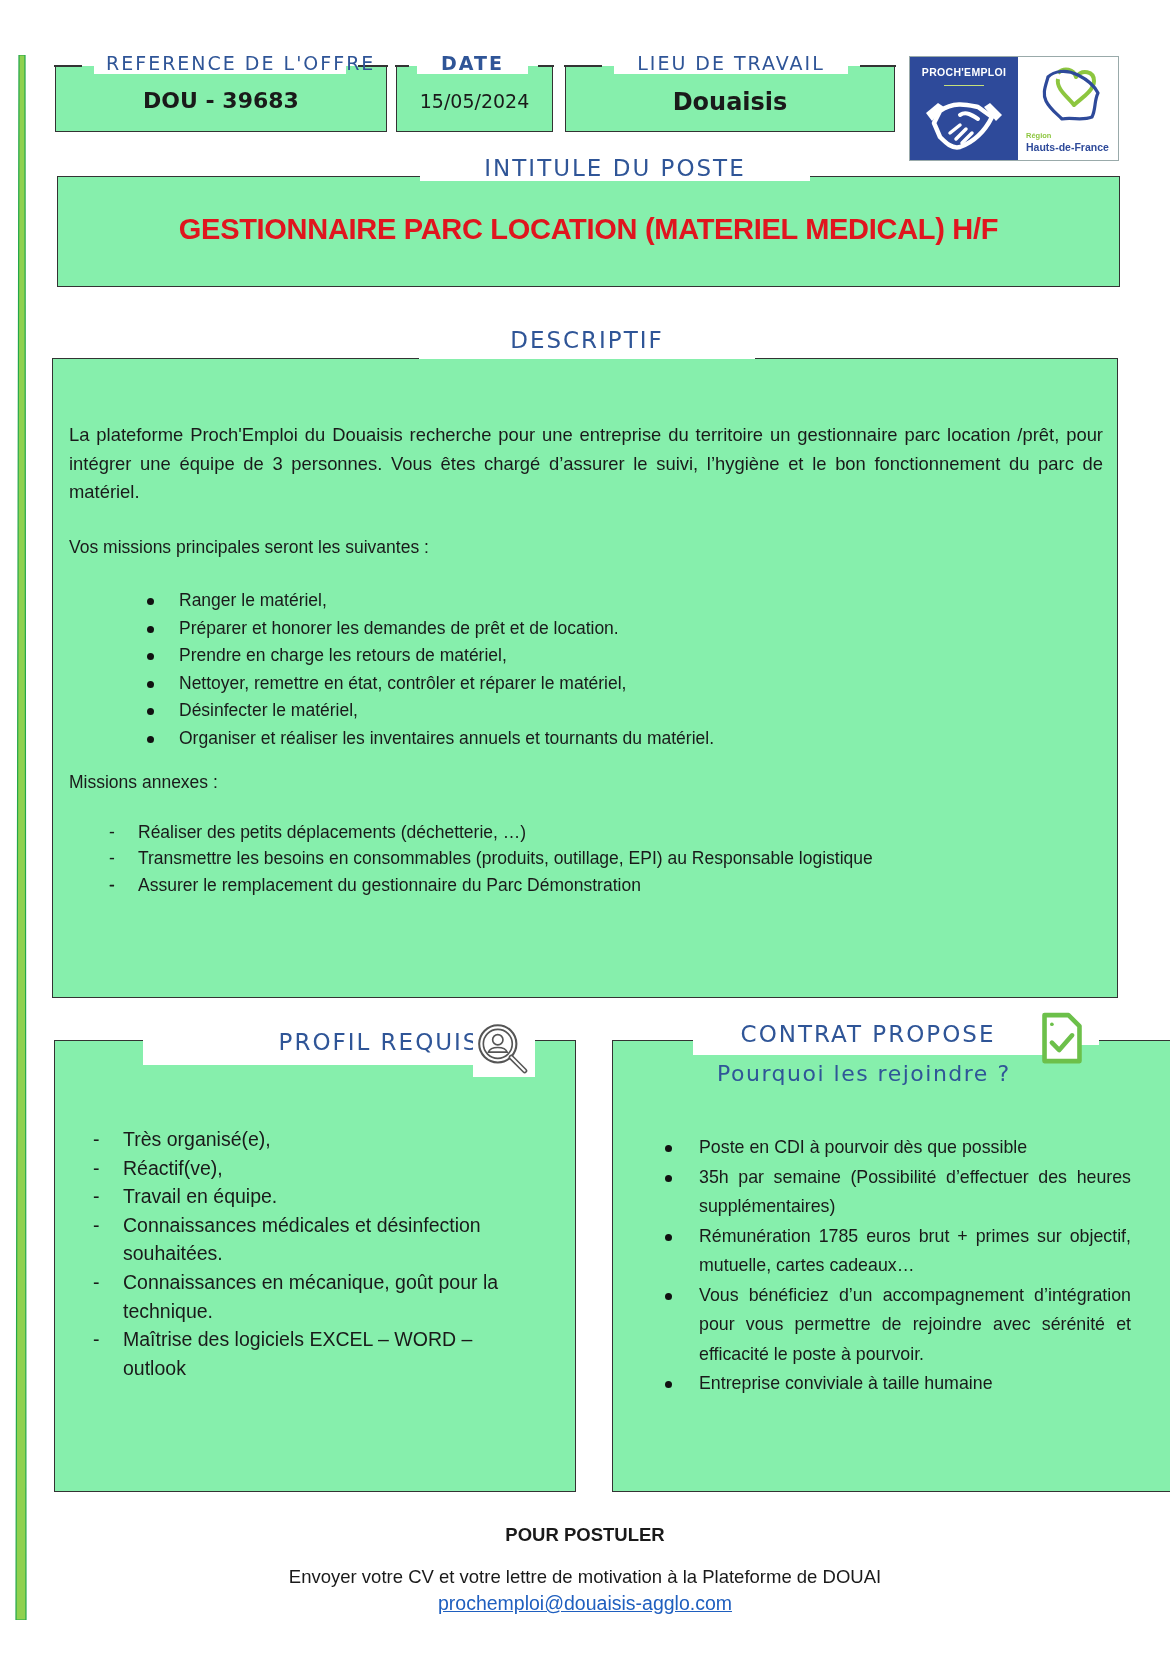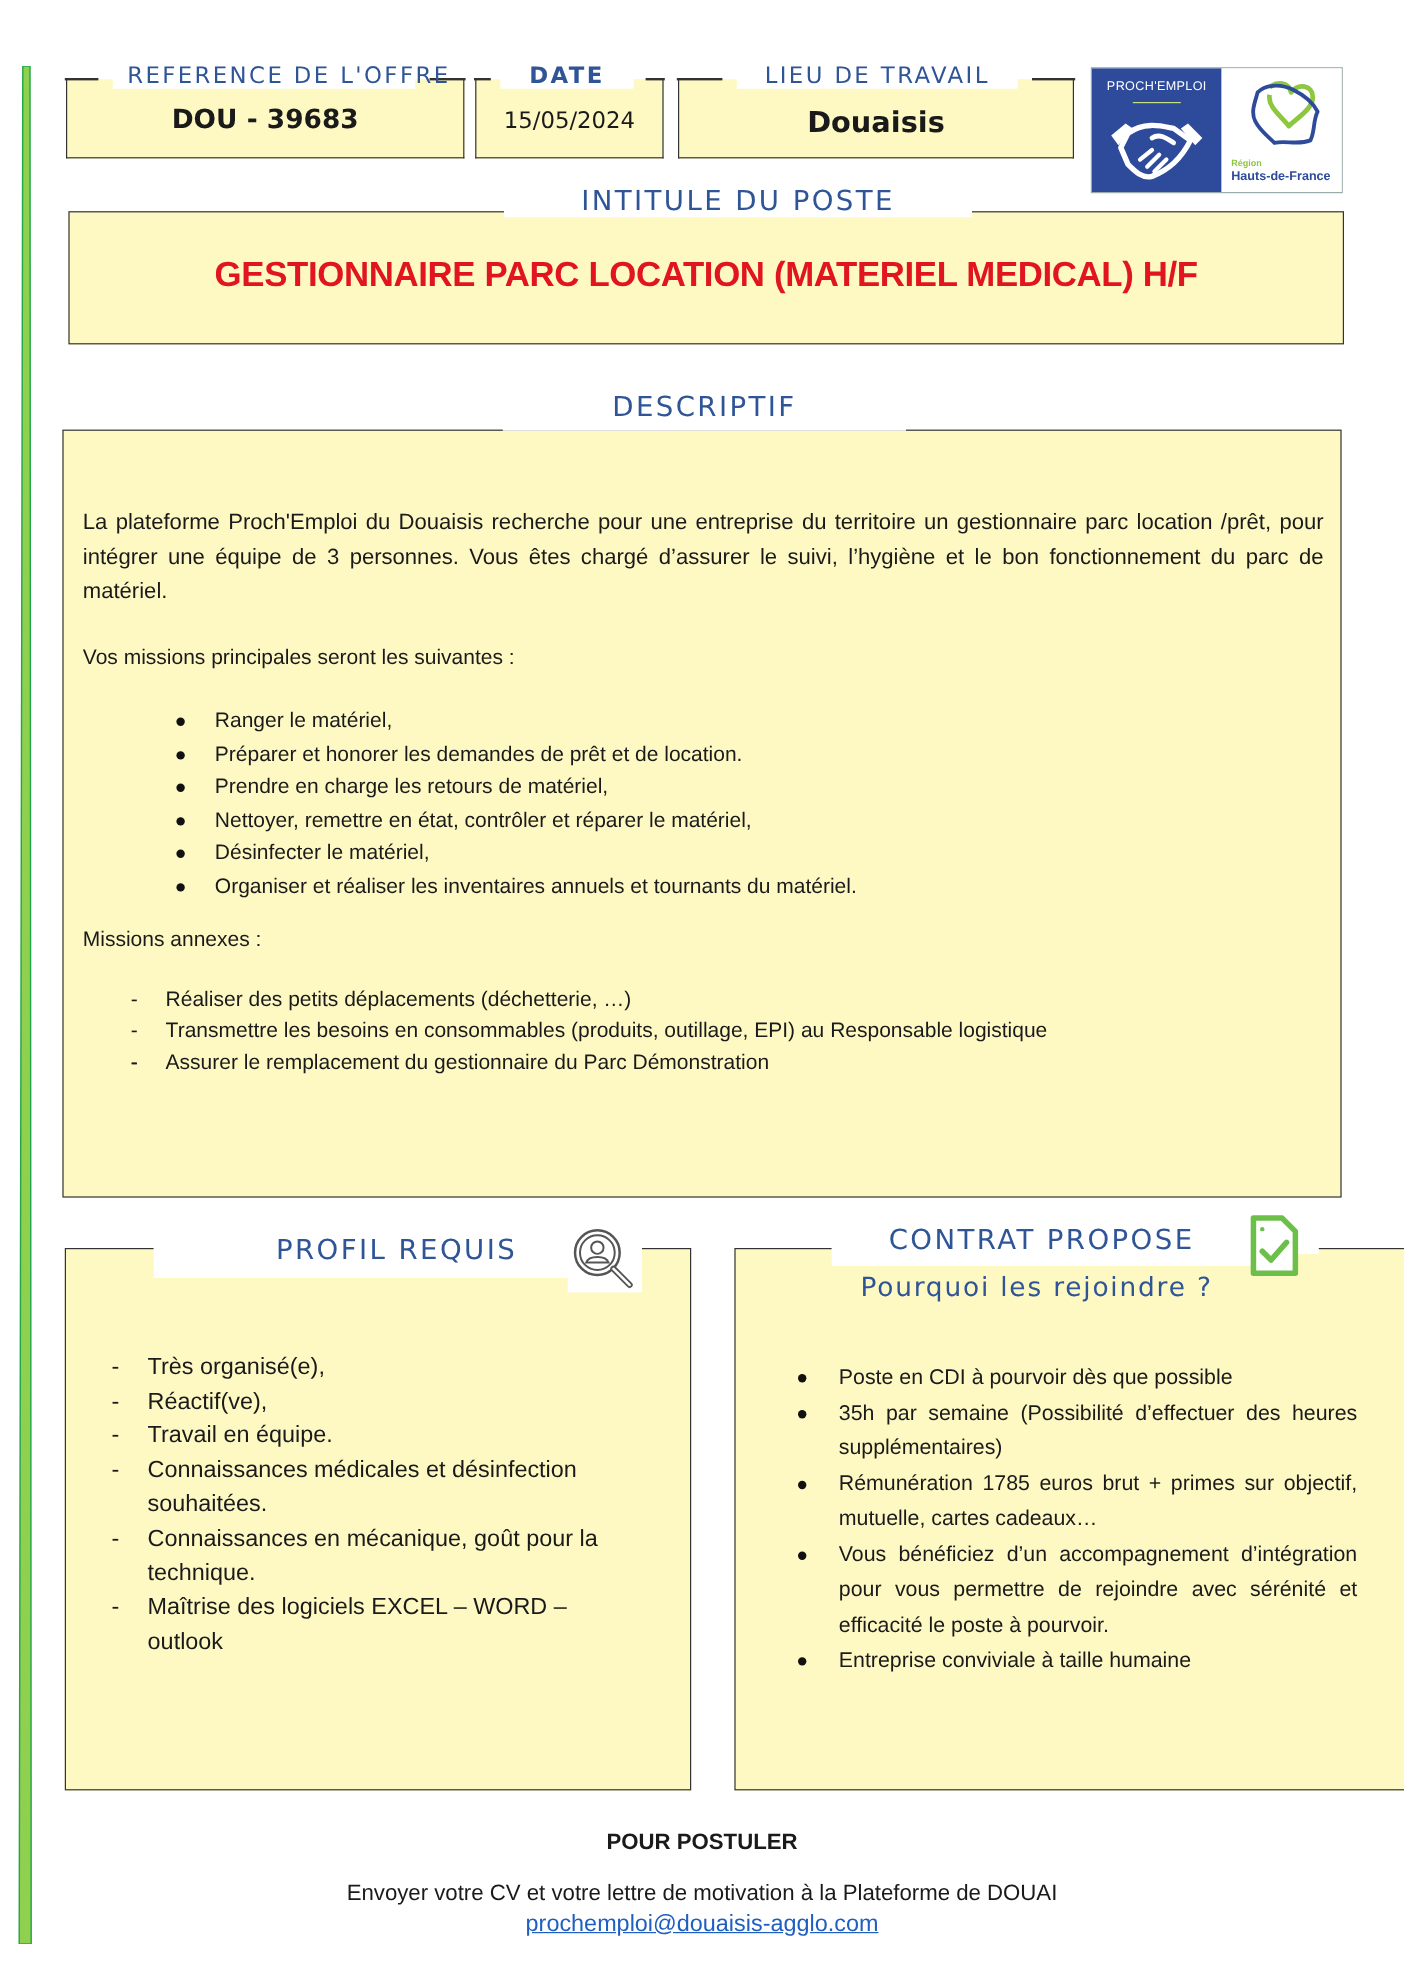--- a/index.html
+++ b/index.html
@@ -1,35 +1,35 @@
 <!DOCTYPE html>
 <html><head>
   <meta charset="utf-8">
   <style>
     * { box-sizing: border-box; margin: 0; padding: 0; }
     html, body { width: 1170px; height: 1655px; background: #ffffff; overflow: hidden; }
     body { position: relative; font-family: "Liberation Sans", sans-serif; color: #1a1a1a; }
 
     .green-rule { position: absolute; left: 14px; top: 55px; width: 14px; height: 1565px; }
 
-    .frame { position: absolute; border: 1.6px solid #333; background: #fef9c3; }
+    .frame { position: absolute; border: 1.6px solid #333; background: #86efac; }
     .frame-label {
       position: absolute; background: #fff; color: #2f5597;
       font-family: "DejaVu Sans", sans-serif; letter-spacing: 2px;
       text-align: center; white-space: nowrap;
     }
     .gap-cover { position: absolute; background: #fff; }
 
     .hdr-title { font-size: 19px; top: -14px; padding: 0 12px; }
     .hdr-value { position: absolute; left: 0; right: 0; text-align: center; font-weight: bold; font-family: "DejaVu Sans", sans-serif; }
 
     
     .logo { position: absolute; left: 909px; top: 56px; width: 210px; height: 105px; border: 1px solid #9aa; display: flex; }
     .logo-left { width: 108px; height: 100%; background: #2e4a9a; position: relative; color: #fff; }
-    .logo-brand { position: absolute; top: 9px; left: 0; right: 0; text-align: center; font-size: 10.5px; font-weight: normal; letter-spacing: .3px; }
+    .logo-brand { position: absolute; top: 9px; left: 0; right: 0; text-align: center; font-size: 10.5px; font-weight: bold; letter-spacing: .3px; }
     .logo-underline { position: absolute; top: 28px; left: 34px; width: 40px; height: 1px; background: #c6e07a; }
     .logo-hands { position: absolute; top: 36px; left: 10px; width: 88px; height: 60px; }
     .logo-right { flex: 1; background: #fff; position: relative; }
     .logo-map { position: absolute; top: 6px; left: 18px; width: 70px; height: 62px; }
     .logo-region { position: absolute; left: 8px; top: 74px; font-size: 7.5px; color: #8dc63f; font-weight: bold; }
     .logo-hdf { position: absolute; left: 8px; top: 84px; font-size: 10.5px; color: #2e4a9a; font-weight: bold; }
 
     .job-title { position: absolute; left: 0; right: 0; top: 36px; text-align: center; color: #e0151e; font-weight: bold; font-size: 29px; letter-spacing: -0.3px; }
 
     .desc-body { position: absolute; left: 16px; right: 14px; top: 62px; font-family: "Liberation Sans", sans-serif; font-size: 18.4px; line-height: 28.5px; color: #1a1a1a; }
@@ -131,21 +131,21 @@
     <ul class="dashes">
       <li><span class="dash">-</span><span>Réaliser des petits déplacements (déchetterie, …)</span></li>
       <li><span class="dash">-</span><span>Transmettre les besoins en consommables (produits, outillage, EPI) au Responsable logistique</span></li>
       <li><span class="dash">-</span></li>
       <li><span class="dash">-</span><span>Assurer le remplacement du gestionnaire du Parc Démonstration</span></li>
     </ul>
   </div>
 </div>
 
 <div class="frame" style="left:54px; top:1040px; width:522px; height:452px;">
-  <div class="frame-label" style="left:73px; width:380px; top:-18px; font-size:23px; padding:6px 10px 10px; text-align:left; padding-left:102px;">PROFIL REQUIS</div>
+  <div class="frame-label" style="left:88px; width:380px; top:-18px; font-size:23px; padding:6px 10px 10px; text-align:center; padding-left:102px;">PROFIL REQUIS</div>
   <svg class="icon-abs" viewBox="0 0 60 56" style="left:418px; top:-22px; width:62px; height:58px; background:#fff;">
     <circle cx="24" cy="24" r="18" fill="none" stroke="#555" stroke-width="2"></circle>
     <circle cx="24" cy="24" r="14" fill="none" stroke="#555" stroke-width="1.6"></circle>
     <circle cx="24" cy="20" r="5" fill="none" stroke="#555" stroke-width="1.6"></circle>
     <path d="M15,32 C17,26 31,26 33,32 Z" fill="none" stroke="#555" stroke-width="1.6"></path>
     <path d="M37,37 L50,50" stroke="#555" stroke-width="5" stroke-linecap="round"></path>
     <path d="M37,37 L50,50" stroke="#fff" stroke-width="2" stroke-linecap="round"></path>
   </svg>
   <ul class="profile-list">
     <li><span class="dash">-</span><span>Très organisé(e),</span></li>

